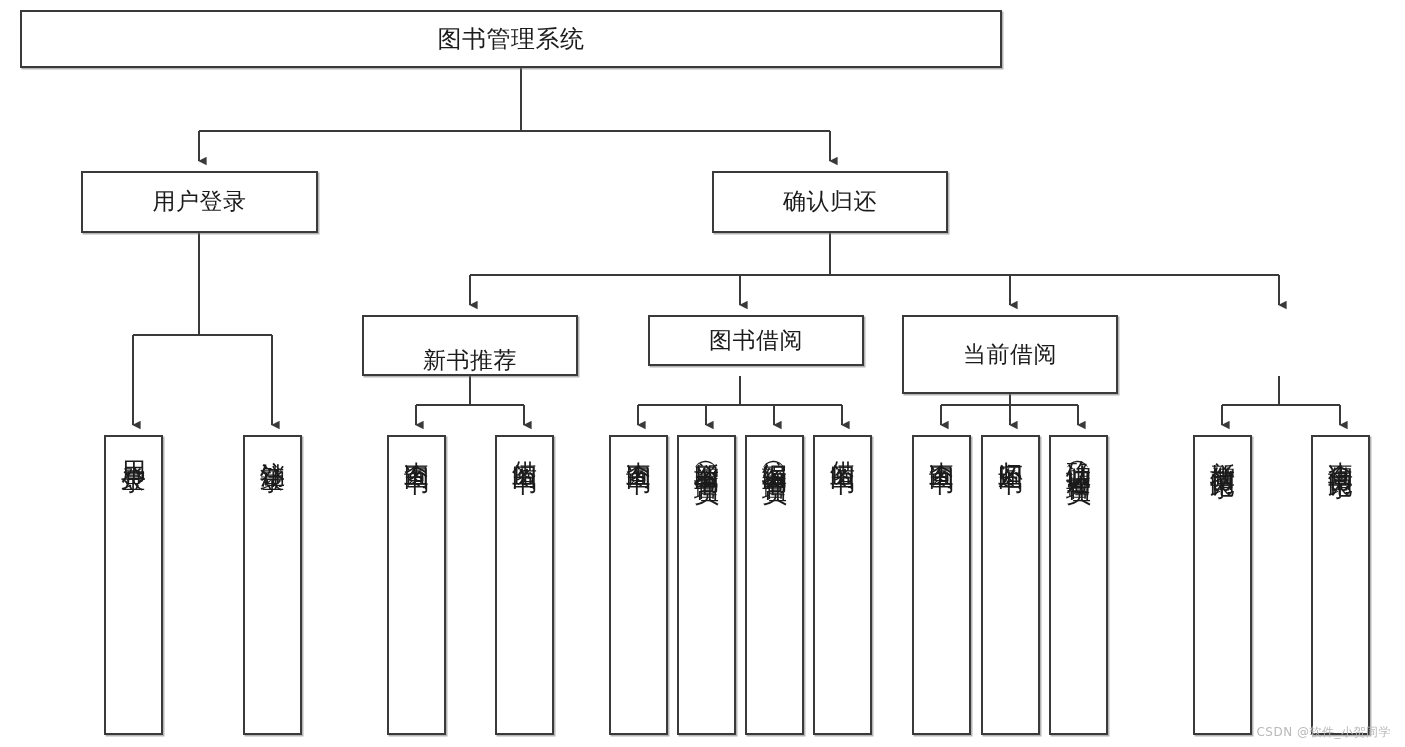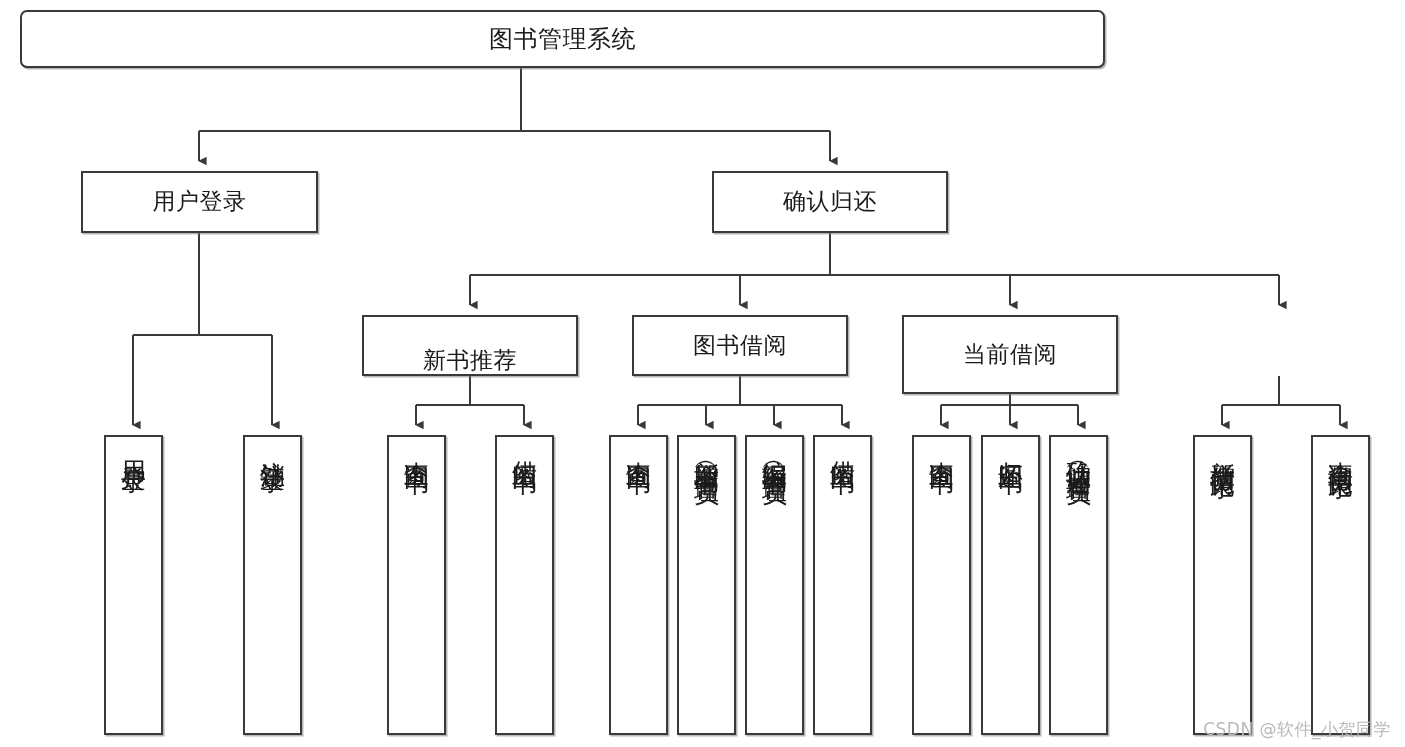--- a/index.html
+++ b/index.html
@@ -61,21 +61,21 @@
     line-height: 1;
     margin: 0 auto;
   }
   .node.root .node-label {
     font-size: 24px;
   }
   .watermark {
     position: absolute;
     right: 14px;
     bottom: 6px;
-    font-size: 17px;
+    font-size: 12px;
     color: #b9b9b9;
     letter-spacing: 0.5px;
     z-index: 5;
     white-space: nowrap;
     font-family: "DejaVu Sans", "Liberation Sans", sans-serif;
   }
 </style>
 </head>
 <body>
 
@@ -124,35 +124,35 @@
       <path d="M1010,405 L1010,425" marker-end="url(#arrowhead)"></path>
       <path d="M1078,405 L1078,425" marker-end="url(#arrowhead)"></path>
 
       <path d="M1279,376 L1279,405"></path>
       <path d="M1222,405 L1340,405"></path>
       <path d="M1222,405 L1222,425" marker-end="url(#arrowhead)"></path>
       <path d="M1340,405 L1340,425" marker-end="url(#arrowhead)"></path>
     </g>
   </svg>
 
-  <div class="node horizontal root" style="left:20px; top:10px; width:1085px; height:58px;border-radius:7px;">
+  <div class="node horizontal root" style="left:20px; top:10px; width:982px; height:58px;">
     <span class="node-label">图书管理系统</span>
   </div>
 
   <div class="node horizontal" style="left:81px; top:171px; width:237px; height:62px;">
     <span class="node-label">用户登录</span>
   </div>
   <div class="node horizontal" style="left:712px; top:171px; width:236px; height:62px;">
     <span class="node-label">确认归还</span>
   </div>
 
   <div class="node horizontal" style="left:362px; top:315px; width:216px; height:61px;align-items:flex-end;">
     <span class="node-label">新书推荐</span>
   </div>
-  <div class="node horizontal" style="left:632px; top:315px; width:216px; height:61px;">
+  <div class="node horizontal" style="left:648px; top:315px; width:216px; height:51px;">
     <span class="node-label">图书借阅</span>
   </div>
   <div class="node horizontal" style="left:902px; top:315px; width:216px; height:79px;">
     <span class="node-label">当前借阅</span>
   </div>
 
   <div class="node vertical" style="left:104px; top:435px; width:59px; height:300px;">
     <span class="node-label">用户登录</span>
   </div>
   <div class="node vertical" style="left:243px; top:435px; width:59px; height:300px;">

